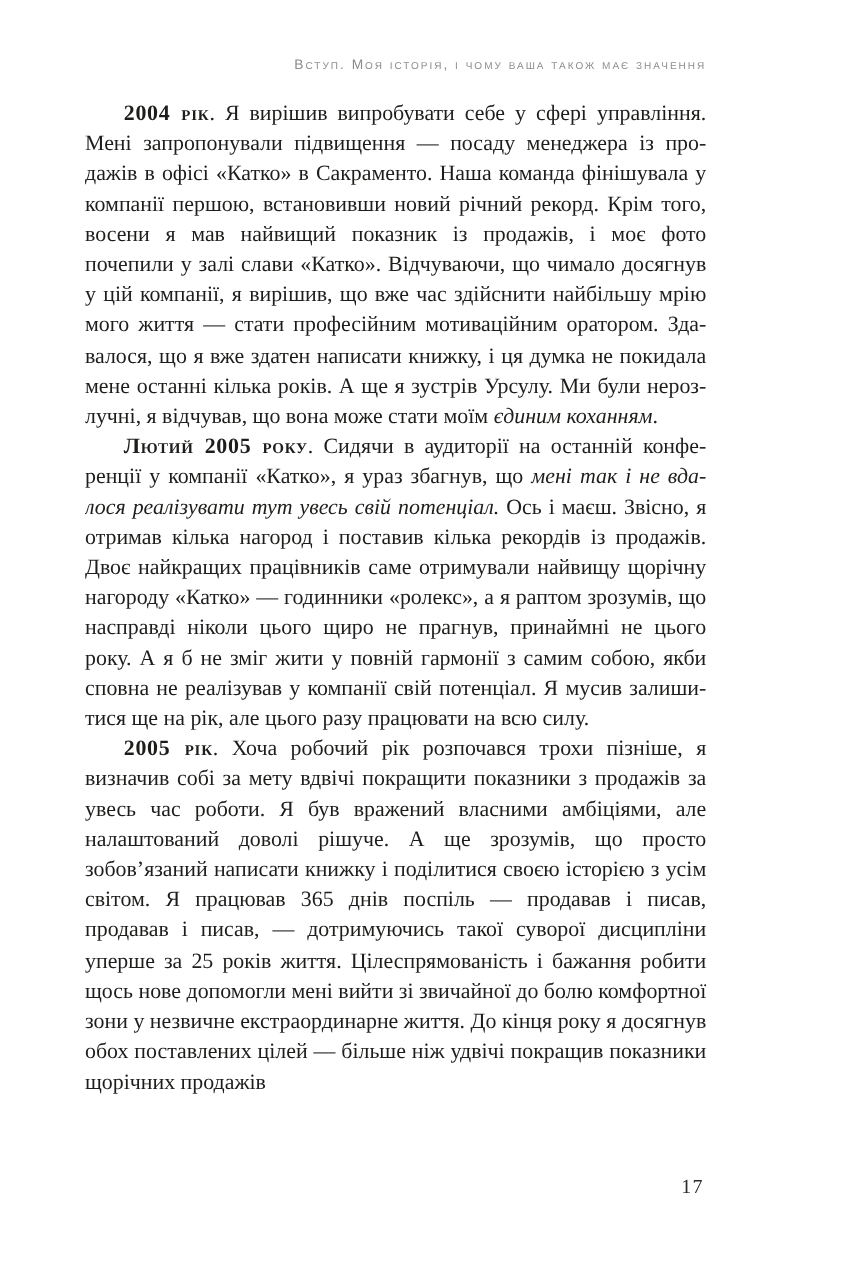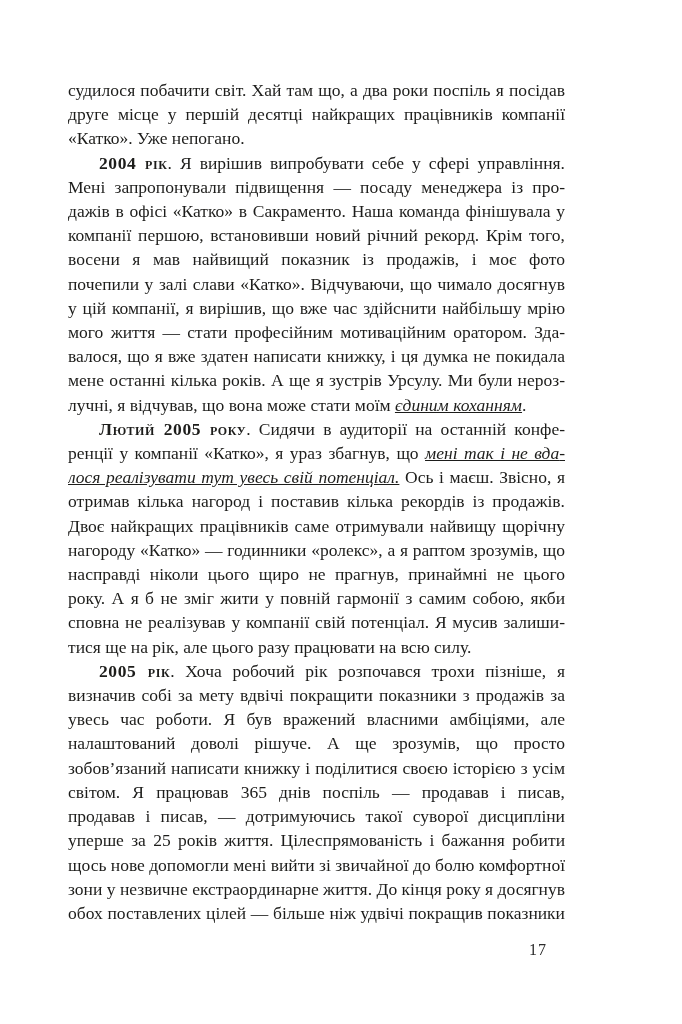--- a/index.html
+++ b/index.html
@@ -50,41 +50,40 @@
     text-indent: 31px;
   }
   .run-in {
     font-weight: bold;
     font-variant: small-caps;
     letter-spacing: 0.6px;
     font-family: Liberation Serif, serif;
   }
   .it {
     font-style: italic;
-    text-decoration: underline;
   }
   .page-number {
     position: absolute;
     top: 941px;
-    left: 52px;
+    left: 68px;
     width: 497px;
     text-align: right;
     font-size: 16px;
     letter-spacing: 1px;
     color: #2b2b2b;
     padding-right: 2px;
     box-sizing: border-box;
   }
 </style>
 </head>
 <body>
 
 <div class="page">
+  <div class="running-header">Вступ. Моя історія, і чому ваша також має значення</div>
 
   <div class="body-text" id="body-text">
-      <p><span>судилося побачити світ. Хай там що, а два роки поспіль я посідав друге місце у першій десятці найкращих працівників компанії «Катко». Уже непогано.</span></p>
       <p class="indent"><span class="run-in">2004 рік</span><span>. Я вирішив випробувати себе у сфері управління. Мені запропонували підвищення — посаду менеджера із про­дажів в офісі «Катко» в Сакраменто. Наша команда фінішувала у компанії першою, встановивши новий річний рекорд. Крім того, восени я мав найвищий показник із продажів, і моє фото почепили у залі слави «Катко». Відчуваючи, що чимало досягнув у цій компанії, я вирішив, що вже час здійснити найбільшу мрію мого життя — стати професійним мотиваційним оратором. Зда­валося, що я вже здатен написати книжку, і ця думка не покидала мене останні кілька років. А ще я зустрів Урсулу. Ми були нероз­лучні, я відчував, що вона може стати моїм </span><span class="it">єдиним коханням</span><span>.</span></p>
       <p class="indent"><span class="run-in">Лютий 2005 року</span><span>. Сидячи в аудиторії на останній конфе­ренції у компанії «Катко», я ураз збагнув, що </span><span class="it">мені так і не вда­лося реалізувати тут увесь свій потенціал.</span><span> Ось і маєш. Звісно, я отримав кілька нагород і поставив кілька рекордів із продажів. Двоє найкращих працівників саме отримували найвищу щоріч­ну нагороду «Катко» — годинники «ролекс», а я раптом зрозумів, що насправді ніколи цього щиро не прагнув, принаймні не цього року. А я б не зміг жити у повній гармонії з самим собою, якби сповна не реалізував у компанії свій потенціал. Я мусив залиши­тися ще на рік, але цього разу працювати на всю силу.</span></p>
       <p class="indent"><span class="run-in">2005 рік</span><span>. Хоча робочий рік розпочався трохи пізніше, я визна­чив собі за мету вдвічі покращити показники з продажів за увесь час роботи. Я був вражений власними амбіціями, але налаштова­ний доволі рішуче. А ще зрозумів, що просто зобов’язаний напи­сати книжку і поділитися своєю історією з усім світом. Я працю­вав 365 днів поспіль — продавав і писав, продавав і писав, — до­тримуючись такої суворої дисципліни уперше за 25 років життя. Цілеспрямованість і бажання робити щось нове допомогли мені вийти зі звичайної до болю комфортної зони у незвичне екстра­ординарне життя. До кінця року я досягнув обох поставлених ці­лей — більше ніж удвічі покращив показники щорічних продажів</span></p>
     </div>
 
   <div class="page-number">17</div>
 </div>
 
 </body></html>

